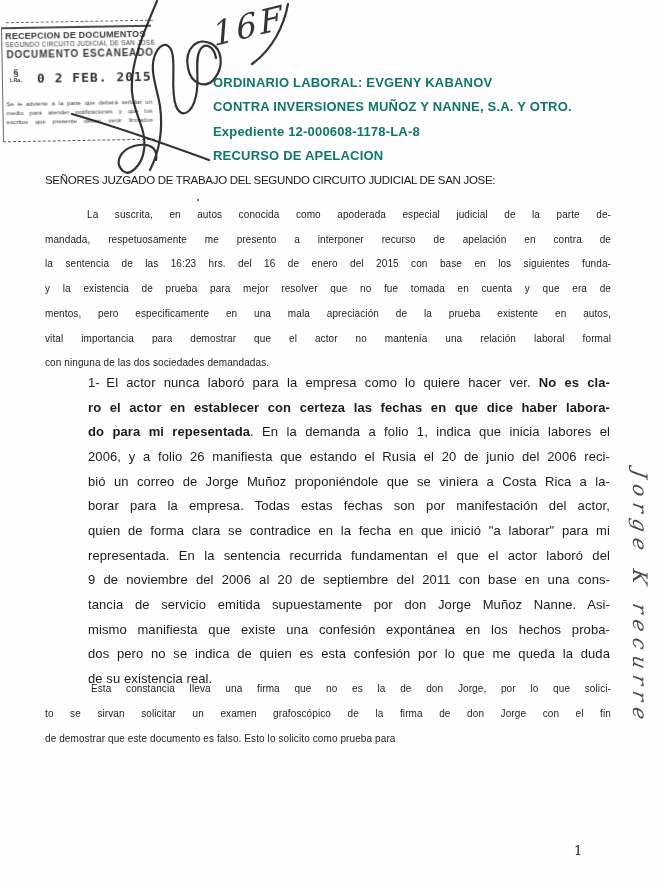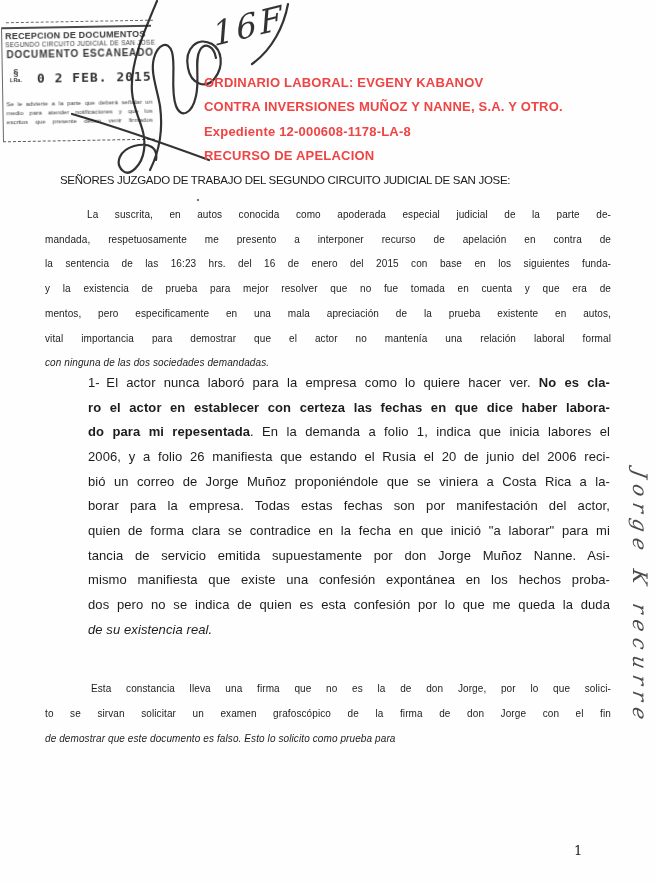--- a/index.html
+++ b/index.html
@@ -4,36 +4,36 @@
 <style>
   html,body{margin:0;padding:0;}
   body{
     width:657px;height:884px;background:#ffffff;position:relative;
     font-family:"Liberation Sans",sans-serif;color:#1c1c1c;overflow:hidden;
   }
   .page{position:absolute;inset:0;background:#fefefe;padding-left:32px;}
 
   
   .para .line{text-align:justify;text-align-last:justify;white-space:normal;}
-  .para .line.last{text-align-last:left;font-style:italic;}
+  .para .line.last{text-align-last:left;}
   .para .line.indent{text-indent:42px;}
   .b{font-weight:bold;}
 
   #para1{position:absolute;left:45px;top:203px;width:566px;
          font-size:10px;line-height:24.7px;letter-spacing:0.1px;}
   #item1{position:absolute;left:88px;top:371px;width:522px;
          font-size:13px;line-height:24.65px;letter-spacing:0.1px;}
   #para3{position:absolute;left:45px;top:676px;width:566px;
          font-size:10px;line-height:25.2px;letter-spacing:0.1px;}
   #para3 .line.indent{text-indent:46px;}
 
-  .header{position:absolute;left:204px;top:71px;font-size:13px;font-weight:600;
-          line-height:24.4px;letter-spacing:0.2px;color:#ef4444;}
+  .header{position:absolute;left:213px;top:71px;font-size:13px;font-weight:600;
+          line-height:24.4px;letter-spacing:0.2px;color:#0f766e;}
   .salutation{position:absolute;left:45px;top:174px;font-size:11.5px;
-          letter-spacing:-0.3px;font-weight:500;color:#202020;white-space:nowrap;margin-left:15px;}
+          letter-spacing:-0.3px;font-weight:500;color:#202020;white-space:nowrap;}
 
   .pagenum{position:absolute;left:574px;top:843px;font-size:13px;
            font-family:"DejaVu Serif",serif;color:#222;}
 
   
   .stamp{position:absolute;left:2px;top:26px;width:151px;height:114px;
          border-left:1px solid #6a6a6a;border-bottom:1px dashed #5a5a5a;
          transform:rotate(-1deg);color:#383838;}
   .stamp::before{content:"";position:absolute;left:0;right:2px;top:0;
          border-top:2px solid #4a4a4a;}
@@ -121,20 +121,22 @@
       <div class="line last"><span>con ninguna de las dos sociedades demandadas.</span></div>
     </div>
   <div id="item1" class="para">
       <div class="line"><span>1- El actor nunca laboró para la empresa como lo quiere hacer ver. </span><span class="b">No es cla-</span></div>
       <div class="line"><span class="b">ro el actor en establecer con certeza las fechas en que dice haber labora-</span></div>
       <div class="line"><span class="b">do para mi repesentada</span><span>. En la demanda a folio 1, indica que inicia labores el</span></div>
       <div class="line"><span>2006, y a folio 26 manifiesta que estando el Rusia el 20 de junio del 2006 reci-</span></div>
       <div class="line"><span>bió un correo de Jorge Muñoz proponiéndole que se viniera a Costa Rica a la-</span></div>
       <div class="line"><span>borar para la empresa. Todas estas fechas son por manifestación del actor,</span></div>
       <div class="line"><span>quien de forma clara se contradice en la fecha en que inició "a laborar" para mi</span></div>
+      <div class="line"><span>representada. En la sentencia recurrida fundamentan el que el actor laboró del</span></div>
+      <div class="line"><span>9 de noviembre del 2006 al 20 de septiembre del 2011 con base en una cons-</span></div>
       <div class="line"><span>tancia de servicio emitida supuestamente por don Jorge Muñoz Nanne. Asi-</span></div>
       <div class="line"><span>mismo manifiesta que existe una confesión expontánea en los hechos proba-</span></div>
       <div class="line"><span>dos pero no se indica de quien es esta confesión por lo que me queda la duda</span></div>
       <div class="line last"><span>de su existencia real.</span></div>
     </div>
   <div id="para3" class="para">
       <div class="line indent"><span>Esta constancia lleva una firma que no es la de don Jorge, por lo que solici-</span></div>
       <div class="line"><span>to se sirvan solicitar un examen grafoscópico de la firma de don Jorge con el fin</span></div>
       <div class="line last"><span>de demostrar que este documento es falso. Esto lo solicito como prueba para</span></div>
     </div>

